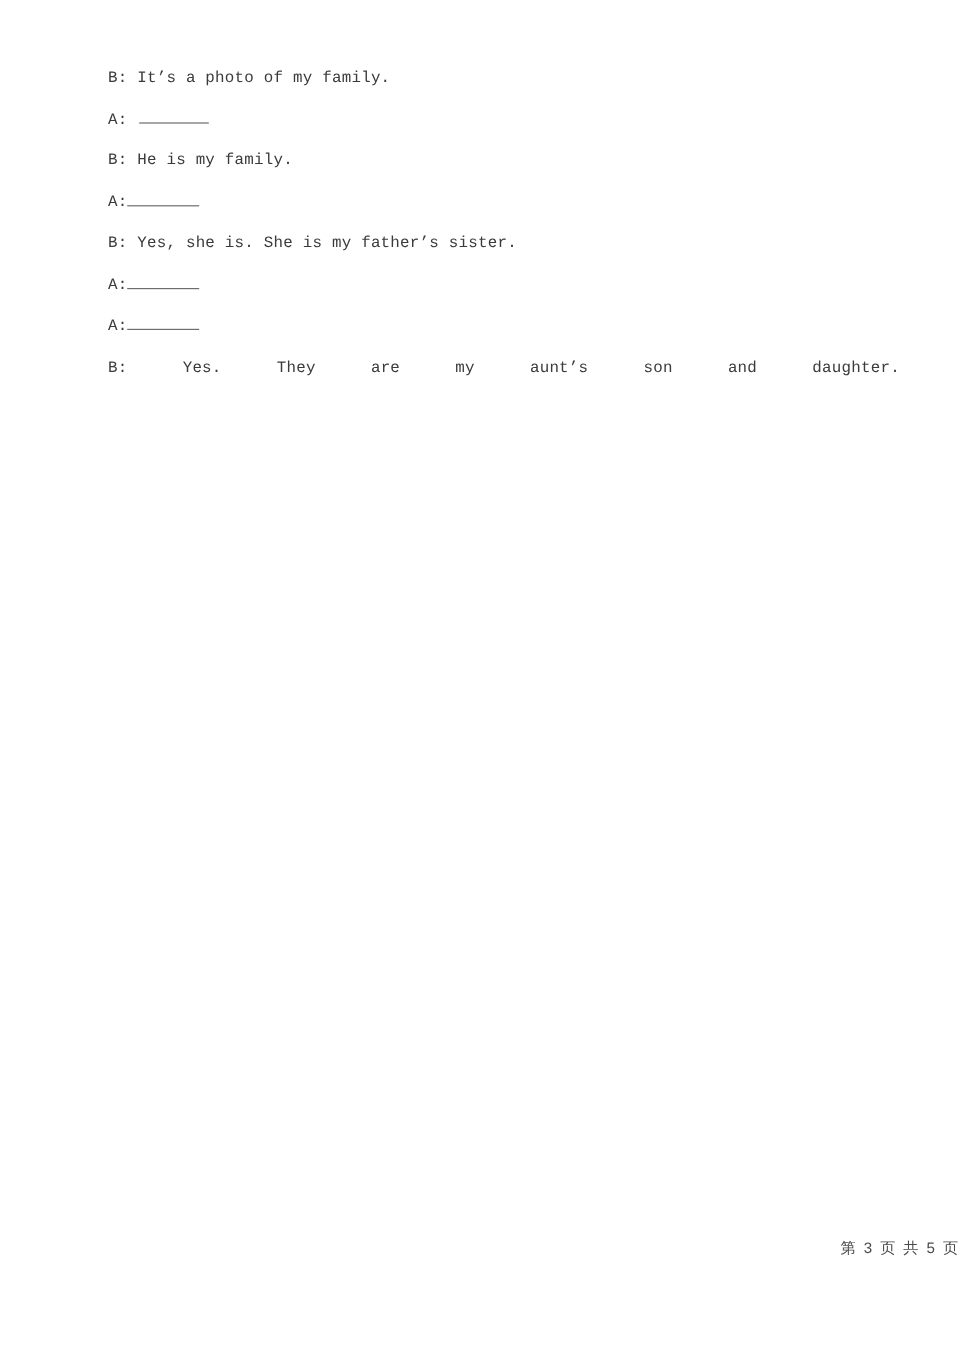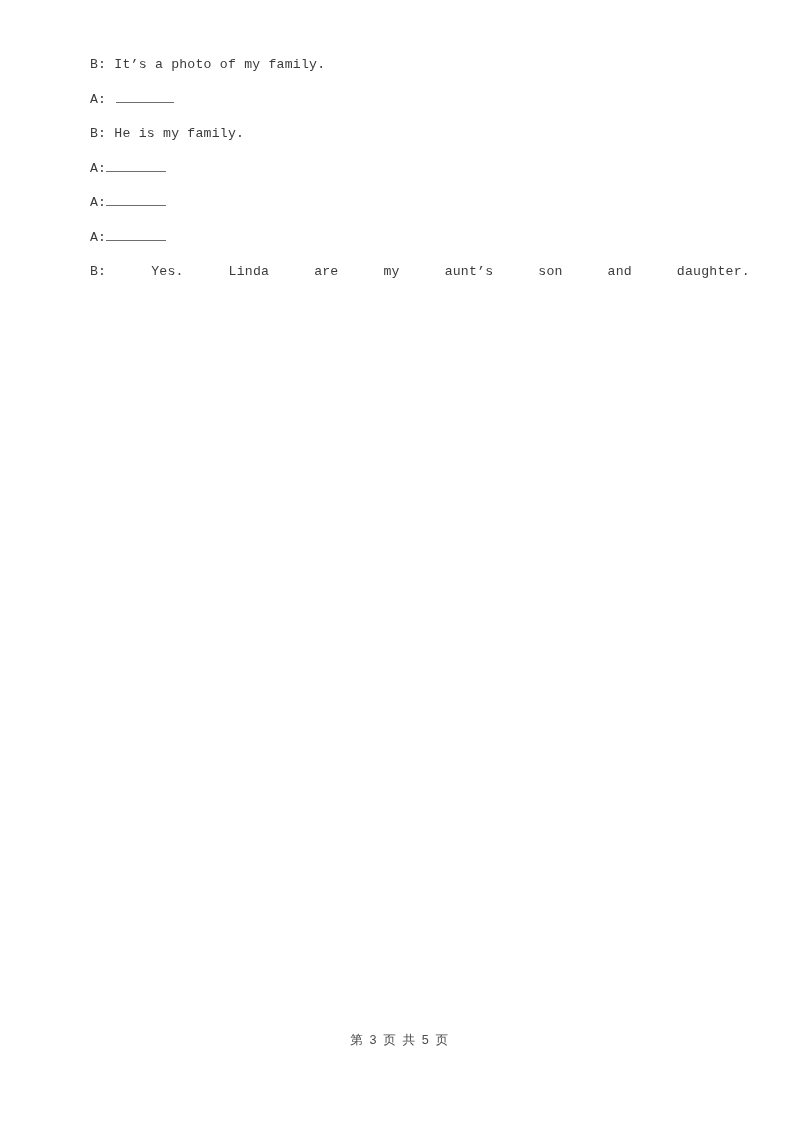--- a/index.html
+++ b/index.html
@@ -68,21 +68,21 @@
   }
   .line-justified > span {
     white-space: pre;
   }
 
   .footer {
     position: absolute;
     left: 0;
     top: 1032px;
     width: 800px;
-    text-align: center;
+    text-align: right;
     font-size: 12.6px;
     letter-spacing: 1.6px;
     color: #4a4a4a;
     font-family: "Liberation Sans", "DejaVu Sans", sans-serif;
     white-space: pre;
   }
 </style>
 </head>
 <body>
 
@@ -91,30 +91,31 @@
   <div class="content">
 
     <div class="line"><span>B: It’s a photo of my family.</span></div>
 
     <div class="line"><span>A:</span><span class="spacer-sm"></span><span class="blank blank-w58"></span></div>
 
     <div class="line"><span>B: He is my family.</span></div>
 
     <div class="line"><span>A:</span><span class="blank blank-w60"></span></div>
 
+    <div class="line"><span>B: Yes, she is. She is my father’s sister.</span></div>
 
     <div class="line"><span>A:</span><span class="blank blank-w60"></span></div>
 
 
     <div class="line"><span>A:</span><span class="blank blank-w60"></span></div>
 
     <div class="line-justified">
       <span>B:</span>
       <span>Yes.</span>
-      <span>Linda</span>
+      <span>They</span>
       <span>are</span>
       <span>my</span>
       <span>aunt’s</span>
       <span>son</span>
       <span>and</span>
       <span>daughter.</span>
     </div>
 
   </div>
 

